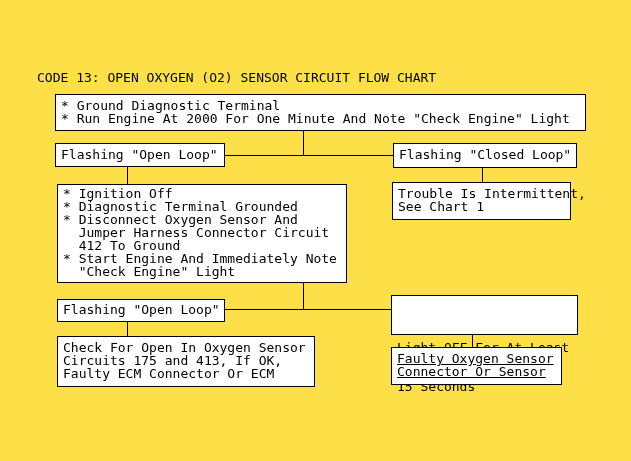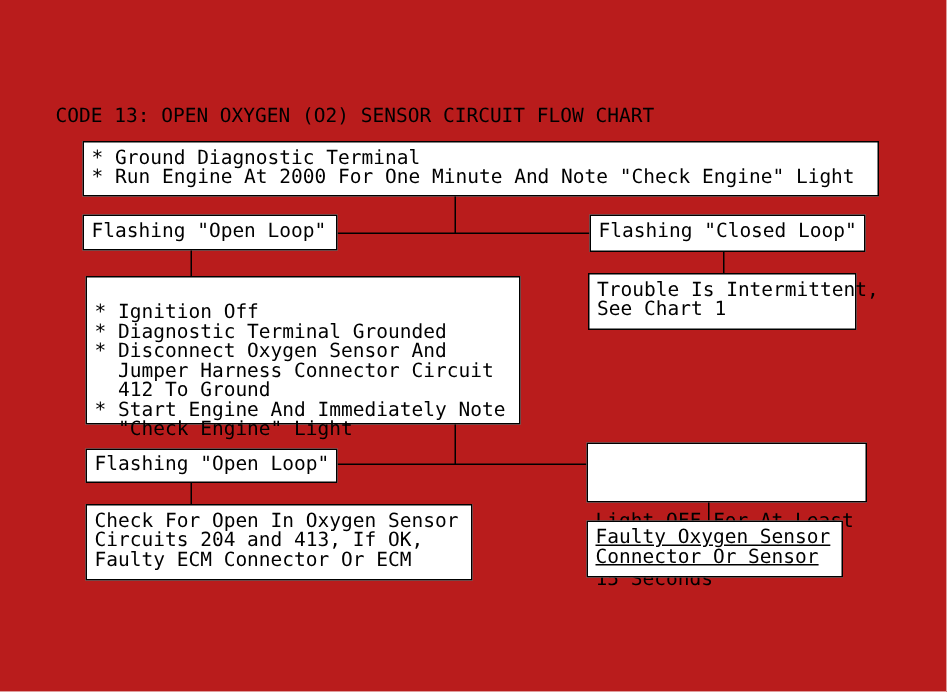--- a/index.html
+++ b/index.html
@@ -1,20 +1,20 @@
 <!DOCTYPE html>
 <html><head>
 <meta charset="utf-8">
 <style>
   html, body { margin: 0; padding: 0; background: #ffffff; }
   .stage {
     position: relative;
     width: 631px;
     height: 461px;
-    background: #b91c1c;
+    background: #fde047;
     color: #000000;
     font-family: "DejaVu Sans Mono", "Liberation Mono", monospace;
     font-size: 13px;
     line-height: 13px;
     overflow: hidden;
   }
   .title {
     position: absolute;
     left: 37px;
     top: 71px;
@@ -28,21 +28,21 @@
     background: #ffffff;
     white-space: pre;
     padding: 4px 5px 2px 5px;
   }
   .line { position: absolute; background: #000000; }
   .u { text-decoration: underline; }
 
   .n-step1   { left: 55px;  top: 94px;  width: 531px; height: 37px; padding-top: 4px; }
   .n-open1   { left: 55px;  top: 143px; width: 170px; height: 24px; }
   .n-closed  { left: 393px; top: 143px; width: 184px; height: 25px; }
-  .n-proc    { left: 57px;  top: 184px; width: 290px; height: 99px; padding-top: 17px; }
+  .n-proc    { left: 57px;  top: 184px; width: 290px; height: 99px; padding-top: 2px; }
   .n-interm  { left: 392px; top: 182px; width: 179px; height: 38px; }
   .n-open2   { left: 57px;  top: 299px; width: 168px; height: 23px; padding-top: 3px; }
   .n-lightoff{ left: 391px; top: 295px; width: 187px; height: 40px; padding-top: 19px; }
   .n-check   { left: 57px;  top: 336px; width: 258px; height: 51px; }
   .n-faulty  { left: 391px; top: 347px; width: 171px; height: 38px; text-decoration: underline; }
 
   .l-v1 { left: 303px; top: 131px; width: 1px;   height: 25px; }
   .l-h1 { left: 225px; top: 155px; width: 168px; height: 1px;  }
   .l-va { left: 127px; top: 167px; width: 1px;   height: 17px; }
   .l-vb { left: 482px; top: 168px; width: 1px;   height: 14px; }
@@ -86,18 +86,18 @@
   <div class="node n-open2">Flashing "Open Loop"</div>
   <div class="node n-lightoff">
     <div><span>Light </span><span class="u">OFF</span><span> For At Least</span></div>
     <div>15 Seconds</div>
   </div>
 
   <div class="line l-ve"></div>
   <div class="line l-vf"></div>
 
   <div class="node n-check">Check For Open In Oxygen Sensor
-Circuits 204 and 413, If OK,
+Circuits 175 and 413, If OK,
 Faulty ECM Connector Or ECM</div>
   <div class="node n-faulty">Faulty Oxygen Sensor
 Connector Or Sensor</div>
 
 </div>
 
 </body></html>

